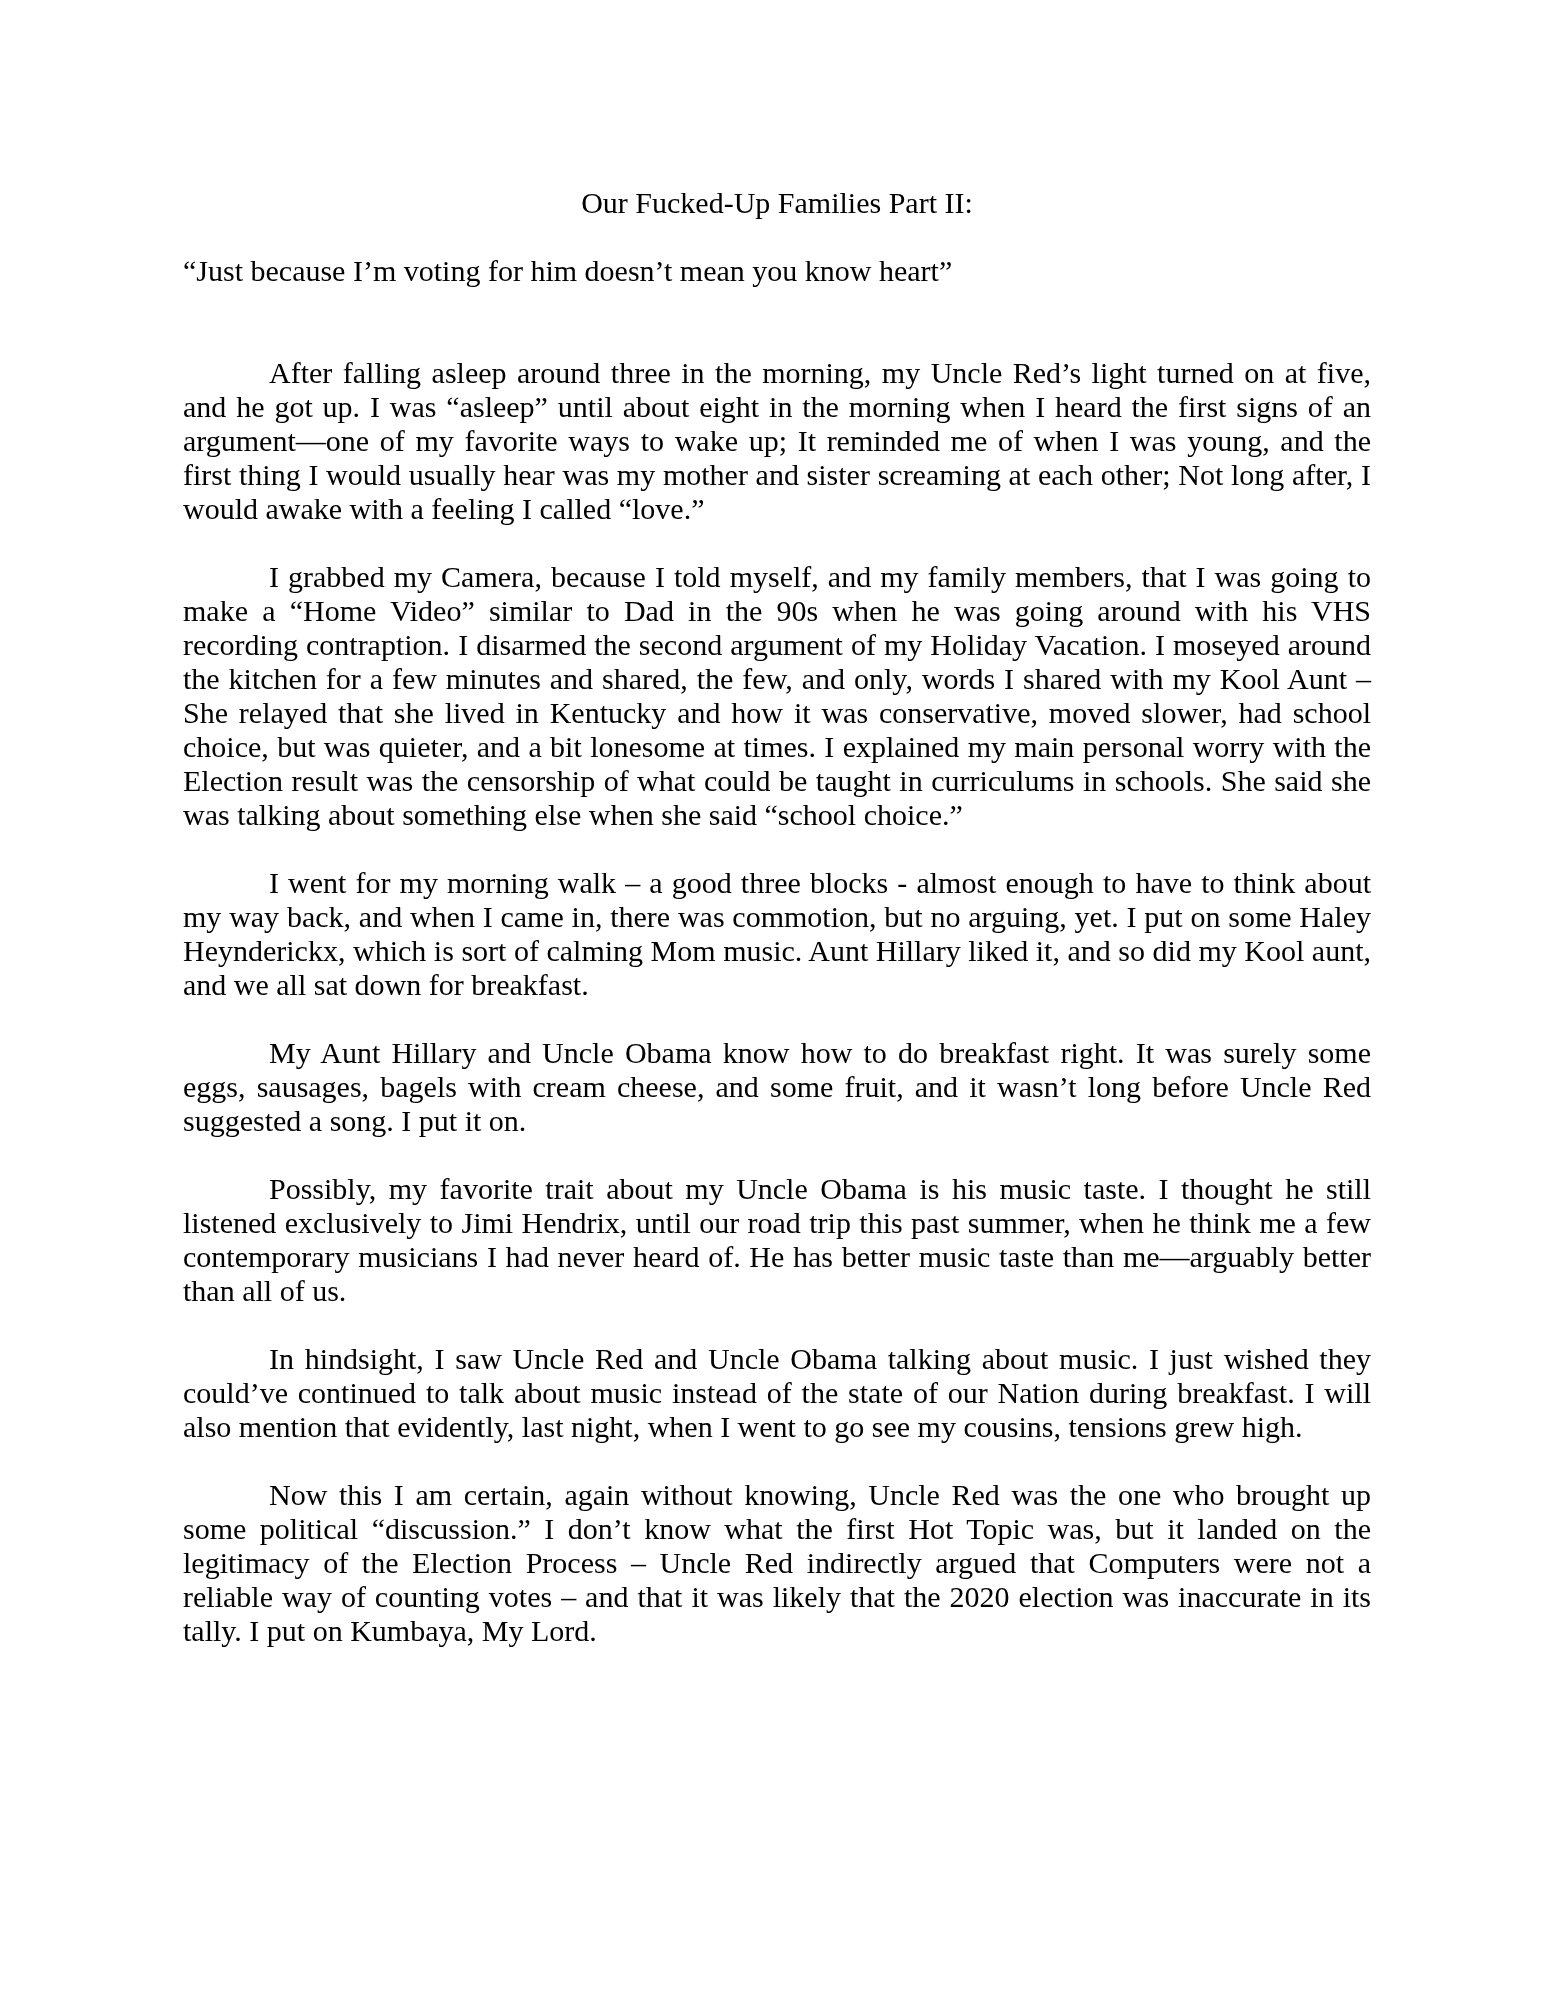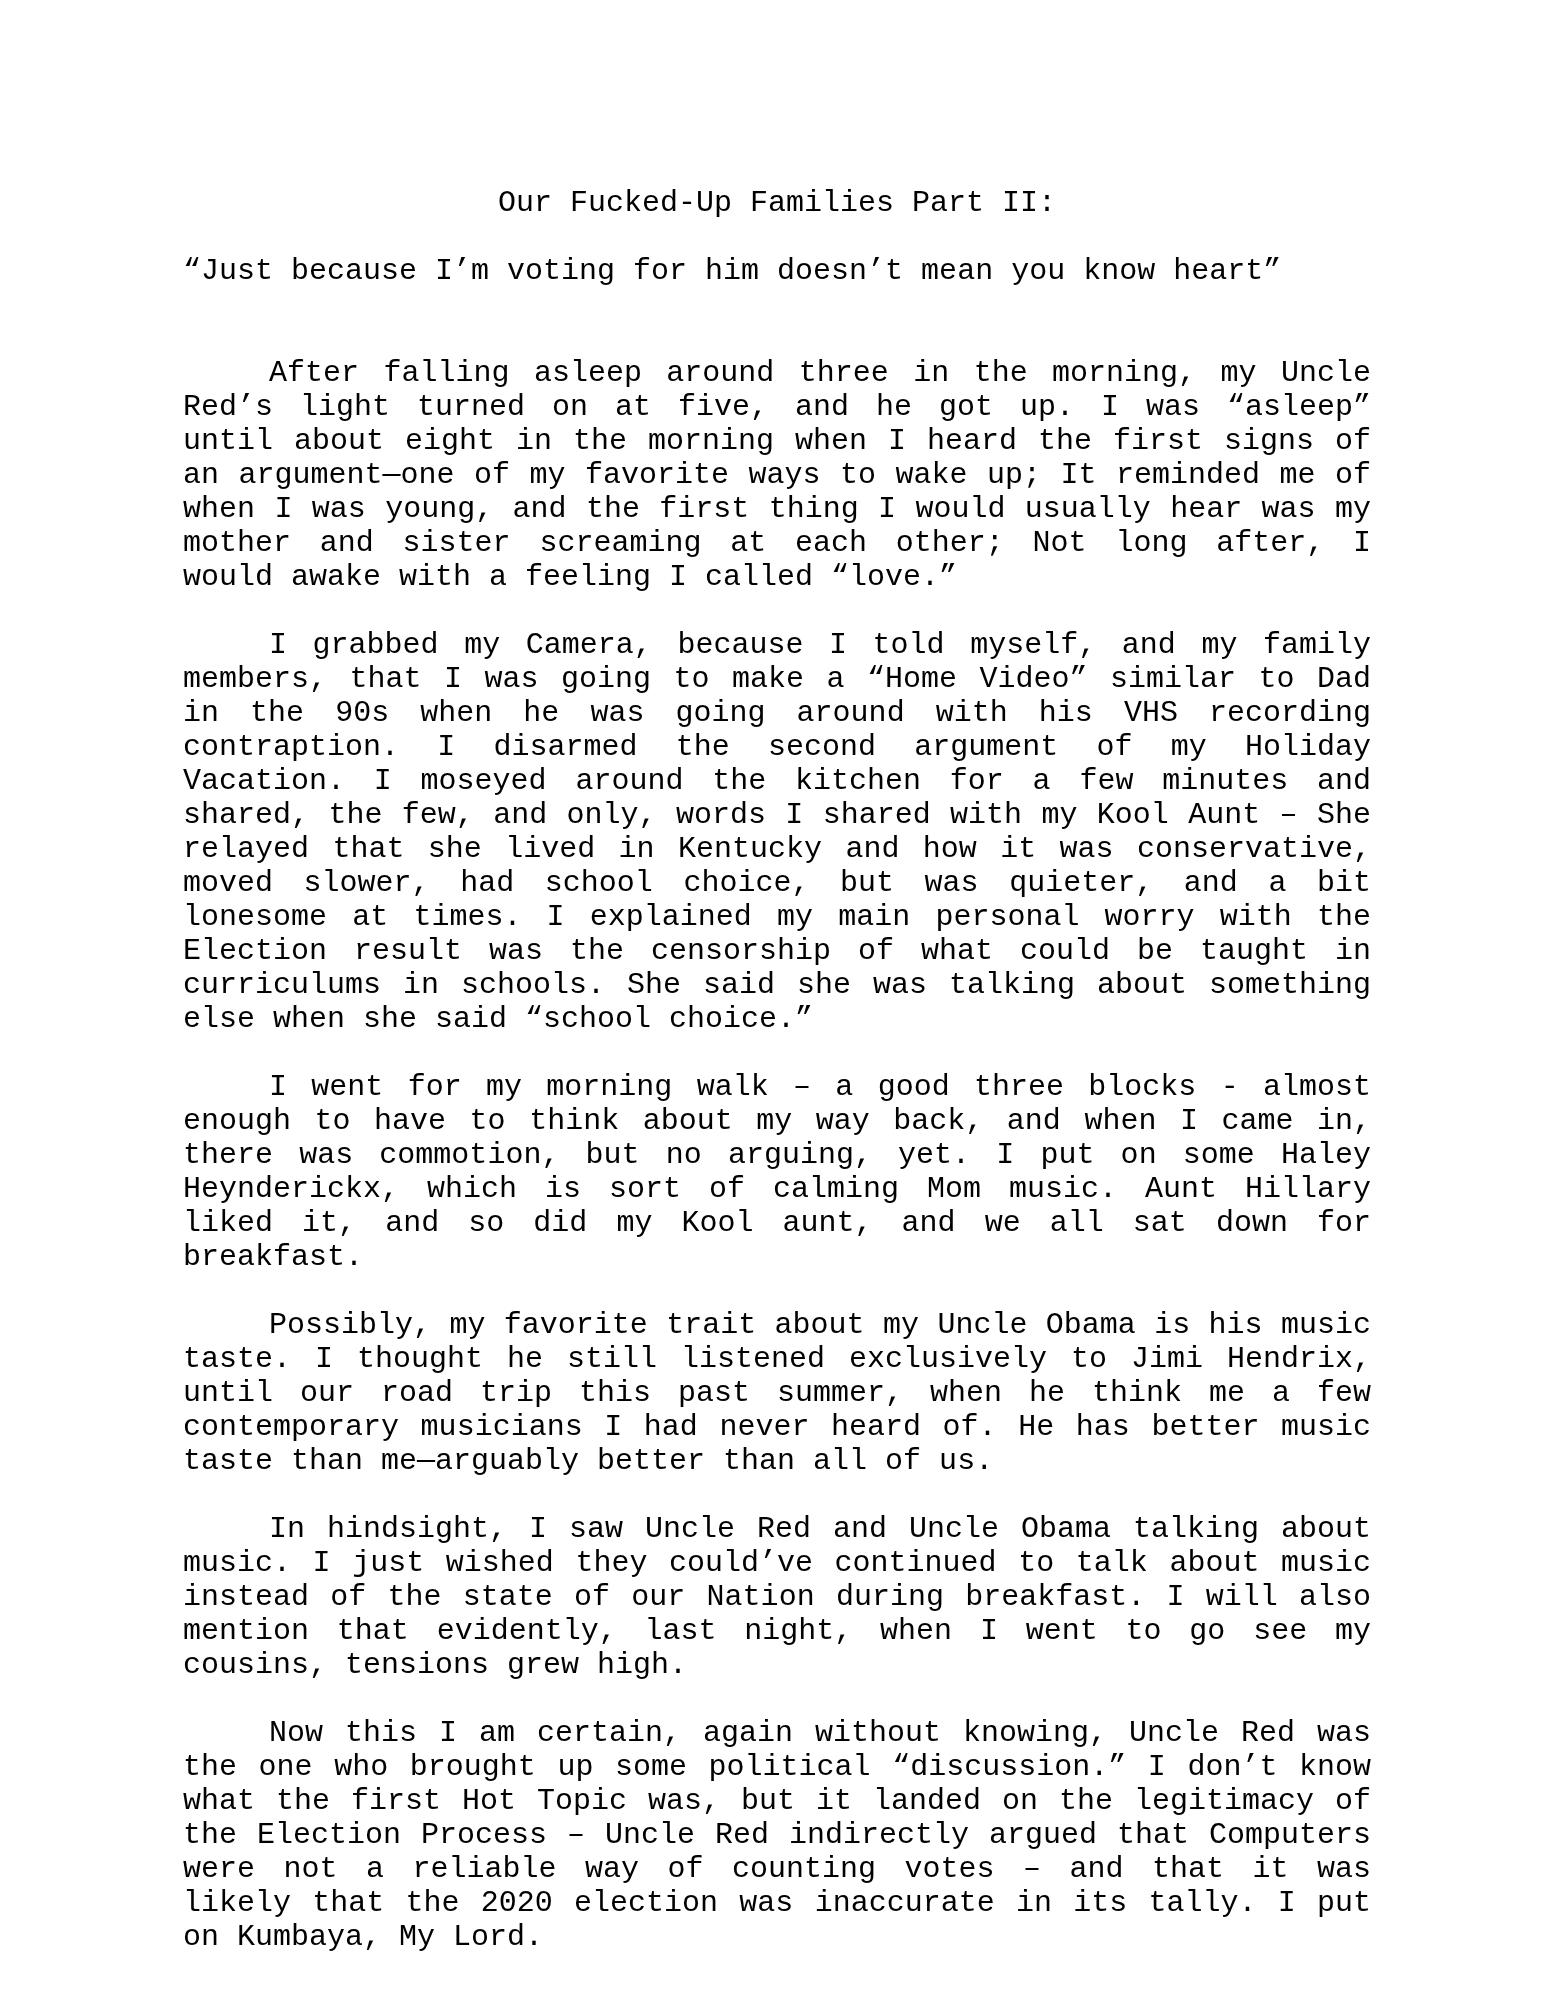--- a/index.html
+++ b/index.html
@@ -8,21 +8,21 @@
     background: #ffffff;
   }
   .page {
     position: relative;
     width: 1554px;
     height: 2011px;
     box-sizing: border-box;
     background: #ffffff;
     color: #000000;
     padding: 186px 183px 150px 183px;
-    font-family: Liberation Mono, monospace;
+    font-family: Liberation Serif, serif;
     font-size: 30px;
     line-height: 34px;
     overflow: hidden;
   }
   .doc-title {
     margin: 0 0 34px 0;
     text-align: center;
     font-size: 30px;
     font-weight: normal;
     line-height: 34px;
@@ -51,18 +51,19 @@
   <h1 class="doc-title">Our Fucked-Up Families Part II:</h1>
 
   <div class="epigraph">
     <p>“Just because I’m voting for him doesn’t mean you know heart”</p>
   </div>
 
   <div class="body-text">
     <p>After falling asleep around three in the morning, my Uncle Red’s light turned on at five, and he got up. I was “asleep” until about eight in the morning when I heard the first signs of an argument—one of my favorite ways to wake up; It reminded me of when I was young, and the first thing I would usually hear was my mother and sister screaming at each other; Not long after, I would awake with a feeling I called “love.”</p>
     <p>I grabbed my Camera, because I told myself, and my family members, that I was going to make a “Home Video” similar to Dad in the 90s when he was going around with his VHS recording contraption. I disarmed the second argument of my Holiday Vacation. I moseyed around the kitchen for a few minutes and shared, the few, and only, words I shared with my Kool Aunt – She relayed that she lived in Kentucky and how it was conservative, moved slower, had school choice, but was quieter, and a bit lonesome at times. I explained my main personal worry with the Election result was the censorship of what could be taught in curriculums in schools. She said she was talking about something else when she said “school choice.”</p>
     <p>I went for my morning walk – a good three blocks - almost enough to have to think about my way back, and when I came in, there was commotion, but no arguing, yet. I put on some Haley Heynderickx, which is sort of calming Mom music. Aunt Hillary liked it, and so did my Kool aunt, and we all sat down for breakfast.</p>
+    <p>My Aunt Hillary and Uncle Obama know how to do breakfast right. It was surely some eggs, sausages, bagels with cream cheese, and some fruit, and it wasn’t long before Uncle Red suggested a song. I put it on.</p>
     <p>Possibly, my favorite trait about my Uncle Obama is his music taste. I thought he still listened exclusively to Jimi Hendrix, until our road trip this past summer, when he think me a few contemporary musicians I had never heard of. He has better music taste than me—arguably better than all of us.</p>
     <p>In hindsight, I saw Uncle Red and Uncle Obama talking about music. I just wished they could’ve continued to talk about music instead of the state of our Nation during breakfast. I will also mention that evidently, last night, when I went to go see my cousins, tensions grew high.</p>
     <p>Now this I am certain, again without knowing, Uncle Red was the one who brought up some political “discussion.” I don’t know what the first Hot Topic was, but it landed on the legitimacy of the Election Process – Uncle Red indirectly argued that Computers were not a reliable way of counting votes – and that it was likely that the 2020 election was inaccurate in its tally. I put on Kumbaya, My Lord.</p>
   </div>
 
 </div>
 
 </body></html>

